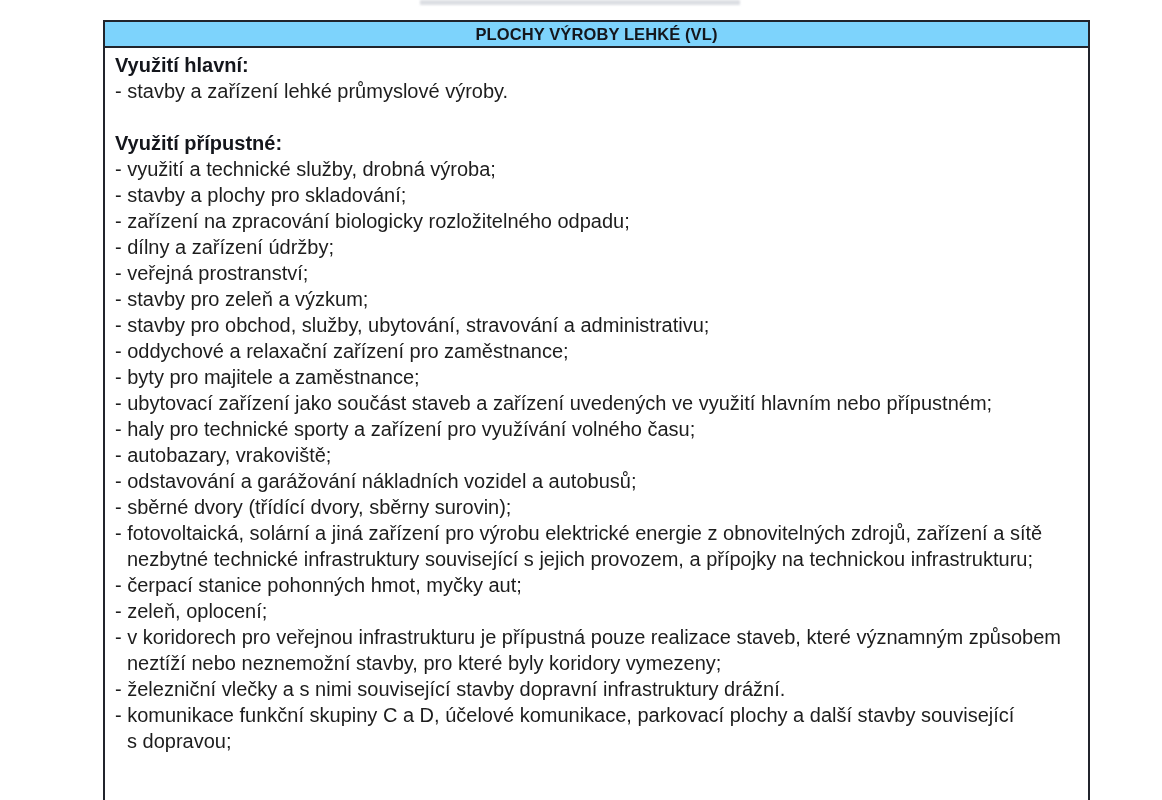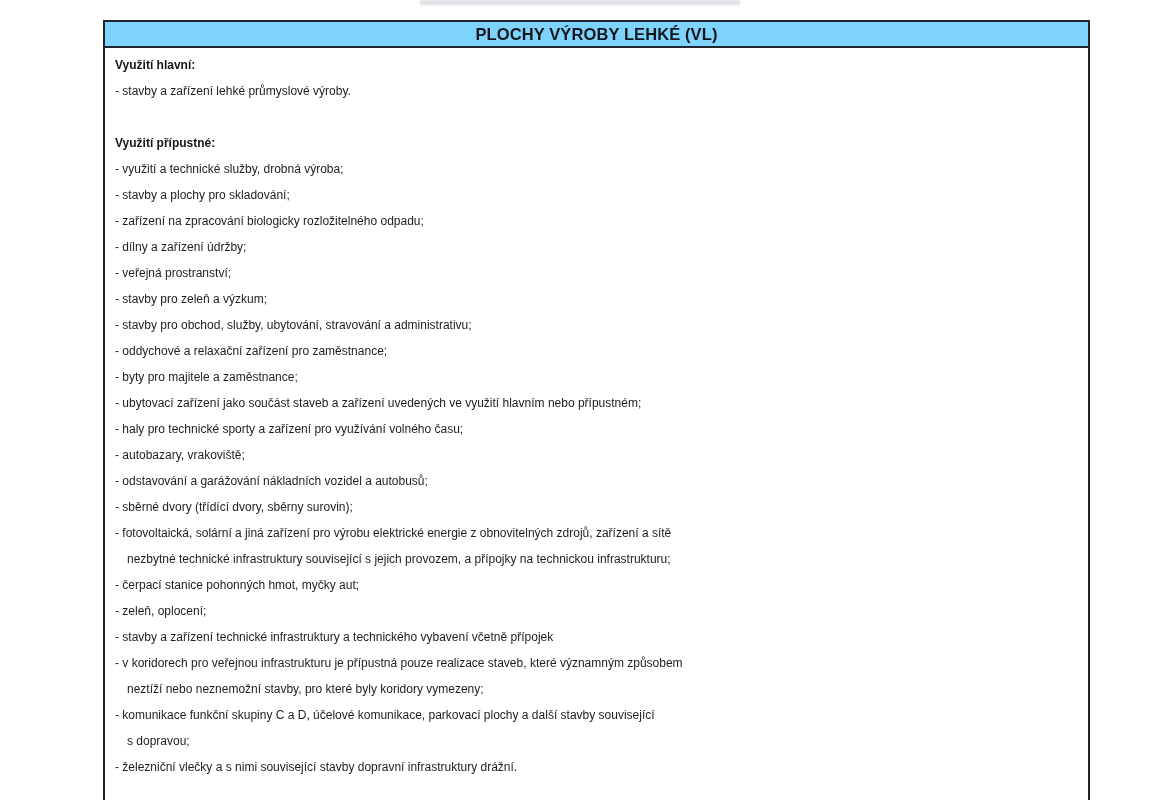--- a/index.html
+++ b/index.html
@@ -34,21 +34,21 @@
     justify-content: center;
   }
   .table-title {
     font-weight: bold;
     font-size: 16.5px;
     color: #14161c;
     letter-spacing: 0.1px;
   }
   .table-body {
     padding: 4px 12px 0 10px;
-    font-size: 12px;
+    font-size: 20px;
     line-height: 26px;
     color: #1d1d1d;
   }
   .section-heading {
     font-weight: bold;
     color: #14161c;
   }
   .section-items .item {
     padding-left: 12px;
     text-indent: -12px;
@@ -90,23 +90,22 @@
           <div class="item">- byty pro majitele a zaměstnance;</div>
           <div class="item">- ubytovací zařízení jako součást staveb a zařízení uvedených ve využití hlavním nebo přípustném;</div>
           <div class="item">- haly pro technické sporty a zařízení pro využívání volného času;</div>
           <div class="item">- autobazary, vrakoviště;</div>
           <div class="item">- odstavování a garážování nákladních vozidel a autobusů;</div>
           <div class="item">- sběrné dvory (třídící dvory, sběrny surovin);</div>
           <div class="item">- fotovoltaická, solární a jiná zařízení pro výrobu elektrické energie z obnovitelných zdrojů, zařízení a sítě
 nezbytné technické infrastruktury související s jejich provozem, a přípojky na technickou infrastrukturu;</div>
           <div class="item">- čerpací stanice pohonných hmot, myčky aut;</div>
           <div class="item">- zeleň, oplocení;</div>
-          <div class="item">- stavby a zařízení technické infrastruktury a technického vybavení včetně přípojek</div>
           <div class="item">- v koridorech pro veřejnou infrastrukturu je přípustná pouze realizace staveb, které významným způsobem
 neztíží nebo neznemožní stavby, pro které byly koridory vymezeny;</div>
+          <div class="item">- železniční vlečky a s nimi související stavby dopravní infrastruktury drážní.</div>
           <div class="item">- komunikace funkční skupiny C a D, účelové komunikace, parkovací plochy a další stavby související
 s dopravou;</div>
-          <div class="item">- železniční vlečky a s nimi související stavby dopravní infrastruktury drážní.</div>
         </div>
     </div>
 
   </div>
 </div>
 
 </body></html>

